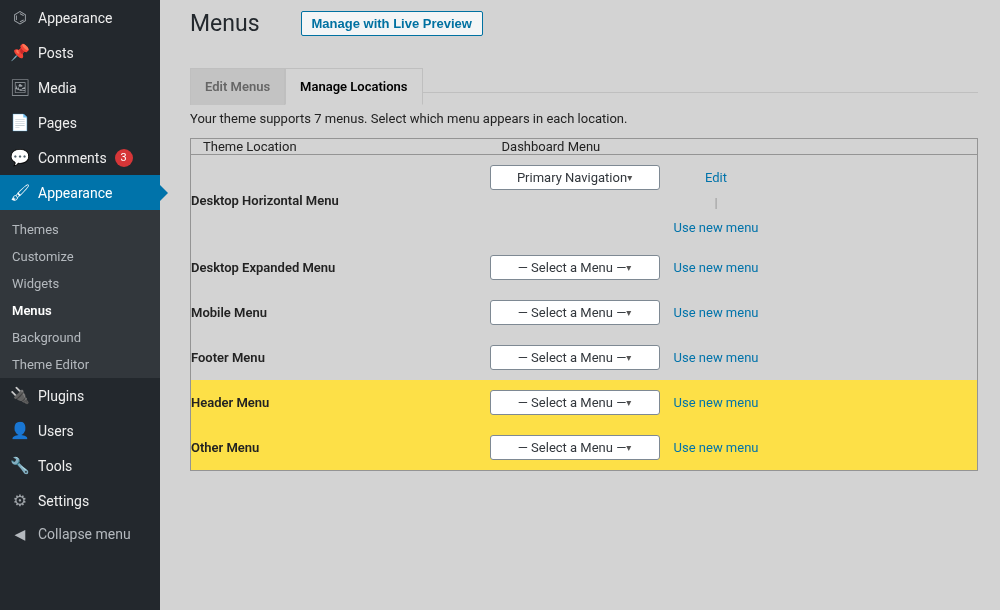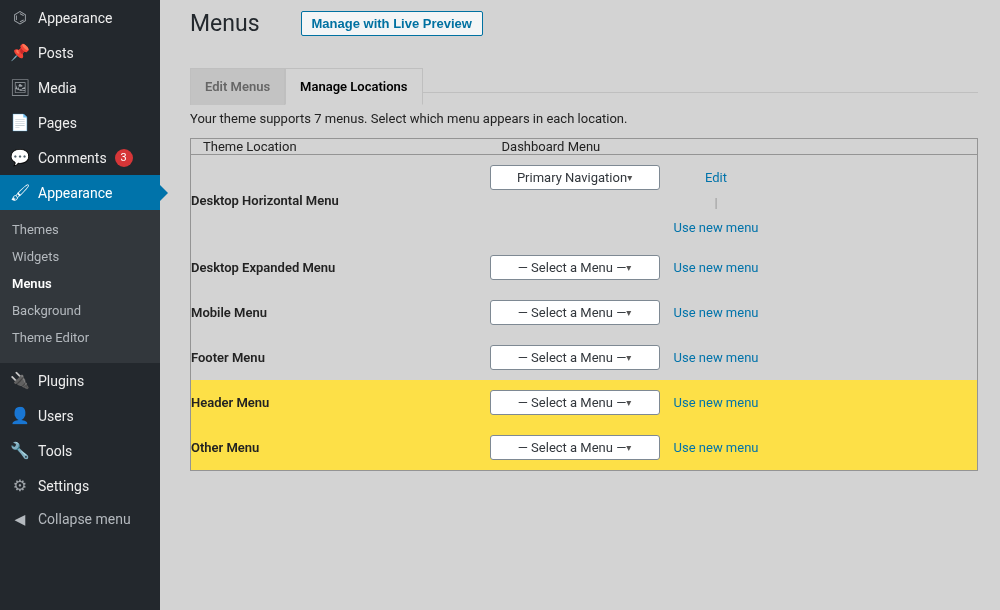--- a/index.html
+++ b/index.html
@@ -42,21 +42,21 @@
     top:50%;
     transform:translateY(-50%);
     border-top:8px solid transparent;
     border-bottom:8px solid transparent;
     border-left:8px solid #0073aa;
   }
   .sidebar-item .icon { width: 20px; text-align: center; color:#a0a5aa; font-size:16px; flex-shrink:0;}
   .sidebar-item.current .icon { color:#fff; }
   .sidebar-sub {
     background:#32373c;
-    padding: 6px 0 12px 0;
+    padding: 6px 0 0 0;
   }
   .sidebar-sub .sub-item{
     padding: 6px 12px;
     color:#b4b9be;
     cursor:pointer;
     font-size:13px;
   }
   .sidebar-sub .sub-item.active{
     color:#fff;
     font-weight:600;
@@ -234,20 +234,21 @@
     <span class="icon">💬</span>
     <span>Comments</span>
     <span class="badge">3</span>
   </div>
   <div class="sidebar-item current">
     <span class="icon">🖌</span>
     <span>Appearance</span>
   </div>
   <div class="sidebar-sub">
     <div class="sub-item">Themes</div>
+    <div class="sub-item">Customize</div>
     <div class="sub-item">Widgets</div>
     <div class="sub-item active">Menus</div>
     <div class="sub-item">Background</div>
     <div class="sub-item">Theme Editor</div>
   </div>
   <div class="sidebar-item">
     <span class="icon">🔌</span>
     <span>Plugins</span>
   </div>
   <div class="sidebar-item">

